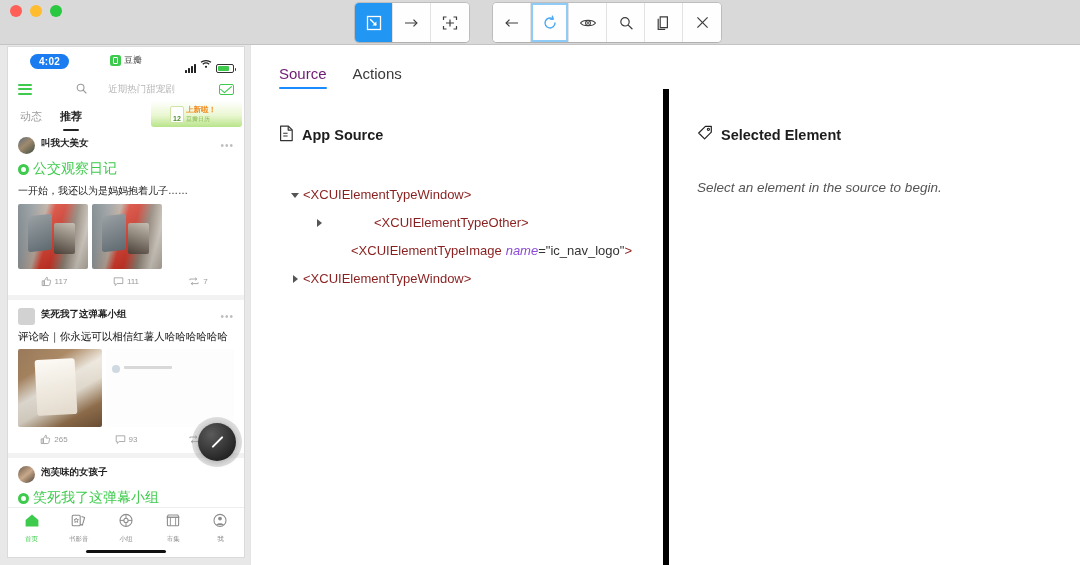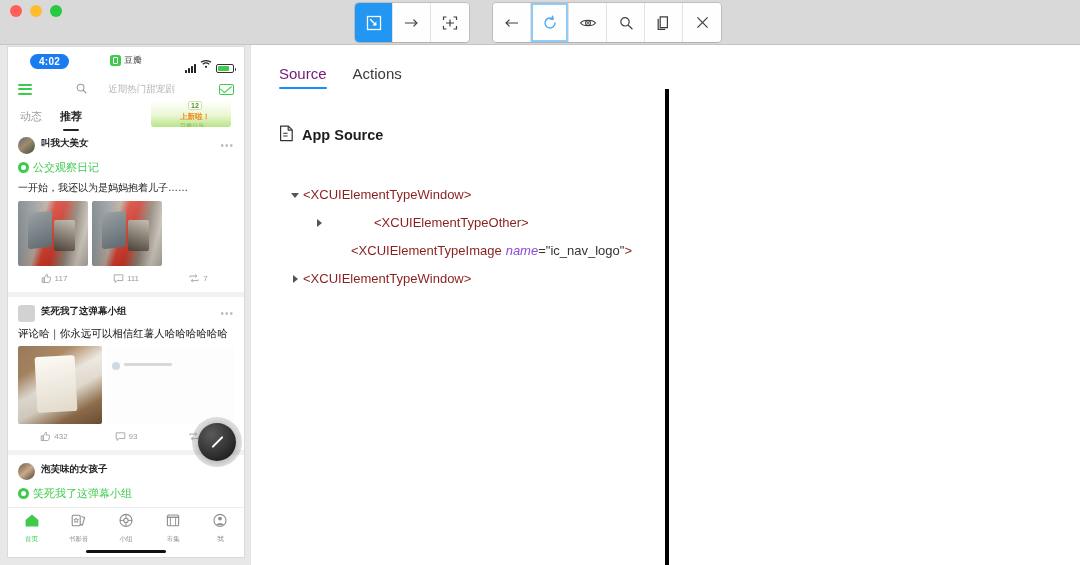--- a/index.html
+++ b/index.html
@@ -252,32 +252,31 @@
     left: 50%;
     transform: translateX(-50%);
     bottom: -7px;
     width: 16px;
     height: 2px;
     background: #222;
     border-radius: 1px;
   }
   .promo-banner {
     position: absolute;
-    right: 13px;
+    right: 2px;
     top: -2px;
     width: 72px;
     height: 26px;
     background: linear-gradient(180deg, #ffffff 0%, #eaf7d2 55%, #b8e48a 100%);
     border-radius: 3px;
     display: flex;
     align-items: center;
     gap: 2px;
-    padding-left: 8px;
+    padding-left: 19px;
     overflow: hidden;
-    flex-direction: column;
   }
   .promo-cal {
     width: 12px; height: 15px;
     background: #fff;
     border: 1px solid #cfe3a5;
     border-radius: 2px;
     font-size: 7px;
     color: #4a8f2a;
     display: flex;
     align-items: flex-end;
@@ -338,21 +337,21 @@
     position: relative;
   }
   .group-dot::after {
     content:"";
     position:absolute;
     left:3px; top:3px;
     width:5px;height:5px;
     border-radius:50%;
     background:#fff;
   }
-  .group-name { font-size: 11px; color: #3ecb4d; }
+  .group-name { font-size: 14px; color: #3ecb4d; }
   .post-text {
     margin-top: 6px;
     font-size: 10px;
     color: #1a1a1a;
     line-height: 1.35;
   }
   .post-title {
     margin-top: 5px;
     font-size: 10.5px;
     color: #111;
@@ -562,21 +561,21 @@
     display: flex;
     min-height: 0;
   }
   .panel {
     box-sizing: border-box;
     padding: 36px 28px 0 28px;
     min-width: 0;
   }
   .panel-left {
     flex: 0 0 418px;
-    border-right: 4px solid #000000;
+    border-right: 6px solid #000000;
   }
   .panel-right { flex: 1; }
   .panel-title {
     display: flex;
     align-items: center;
     gap: 8px;
     font-size: 14.5px;
     font-weight: bold;
     color: #1d1d1d;
   }
@@ -849,21 +848,21 @@
                 
               </span>
             </div>
             <div class="post-stats">
               <span class="stat">
                 <span>
                   <svg width="11" height="11" viewBox="0 0 12 12">
                       <path d="M3.6 10.4 V5.3 L6.2 1.3 C6.9 1.3 7.2 1.9 7 2.6 L6.5 4.4 H9.6 C10.3 4.4 10.7 5 10.5 5.6 L9.5 9.6 C9.35 10.1 8.9 10.4 8.4 10.4 Z M1.3 5.3 H3.4 V10.4 H1.3 Z" fill="none" stroke="#9a9a9a" stroke-width="0.9" stroke-linejoin="round"></path>
                     </svg>
                 </span>
-                <span>432</span>
+                <span>265</span>
               </span>
               <span class="stat">
                 <span>
                   <svg width="11" height="11" viewBox="0 0 12 12">
                       <path d="M1.3 2 H10.7 V8.2 H4.6 L2.4 10.3 V8.2 H1.3 Z" fill="none" stroke="#9a9a9a" stroke-width="0.9" stroke-linejoin="round"></path>
                     </svg>
                 </span>
                 <span>93</span>
               </span>
               <span class="stat">
@@ -1000,18 +999,30 @@
             <div class="tree-row ind-0">
               <span class="tw-caret">
                   <span class="caret-right"></span>
                 </span>
               <span class="tag">&lt;XCUIElementTypeWindow&gt;</span>
             </div>
 
           </div>
         </div>
 
+        <div class="panel panel-right">
+          <div class="panel-title">
+            <span>
+              <svg width="16" height="16" viewBox="0 0 16 16">
+                <path d="M8.4 1.3 H14.3 V7.2 L7.6 13.9 L1.7 8 Z" fill="none" stroke="#222" stroke-width="1.2" stroke-linejoin="round"></path>
+                <circle cx="11.4" cy="4.3" r="1.1" fill="none" stroke="#222" stroke-width="1.1"></circle>
+              </svg>
+            </span>
+            <span>Selected Element</span>
+          </div>
+          <div class="empty-hint">Select an element in the source to begin.</div>
+        </div>
 
       </div>
     </div>
 
   </div>
 </div>
 
 </body></html>

